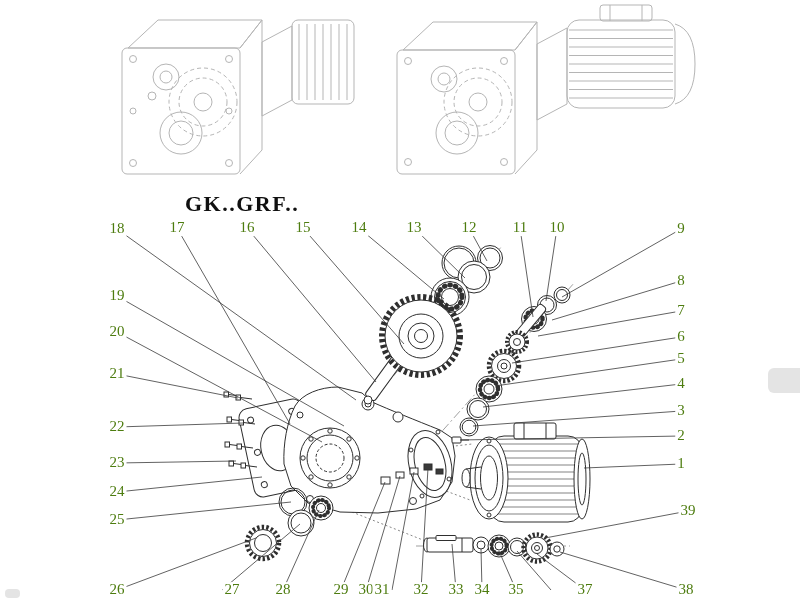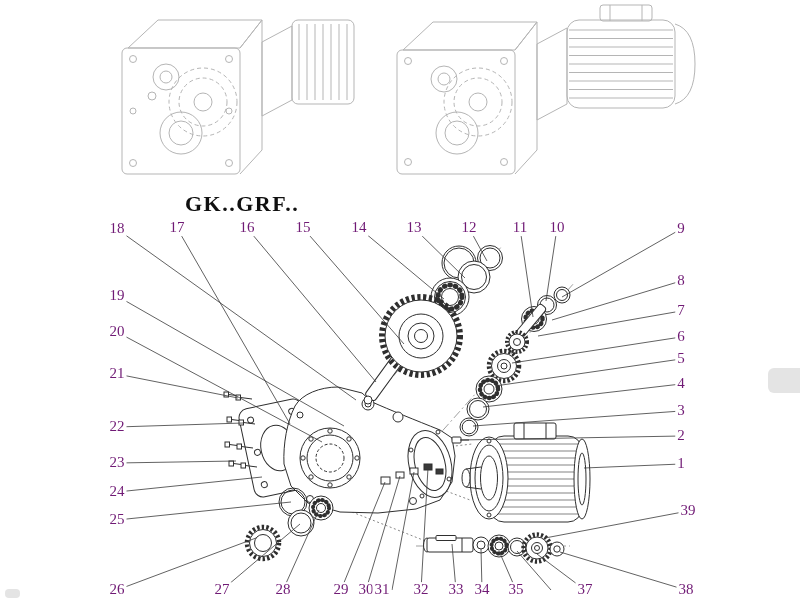--- a/index.html
+++ b/index.html
@@ -3,21 +3,21 @@
 <meta charset="utf-8">
 <style>
   html,body{margin:0;padding:0;background:#ffffff;}
   #stage{position:relative;width:800px;height:600px;background:#fff;overflow:hidden;
          font-family:"Liberation Serif",serif;}
   svg.layer{position:absolute;left:0;top:0;}
   .title{position:absolute;font-weight:bold;font-size:22px;letter-spacing:1.5px;color:#101010;white-space:nowrap;}
   #title-left{left:185px;top:191px;}
   #title-right{left:503px;top:191px;}
   .callout{position:absolute;transform:translate(-50%,-50%);background:#fff;padding:0 2px;
-           font-size:15px;color:#701a75;line-height:1.05;font-family:Liberation Serif, serif;}
+           font-size:15px;color:#4d7c0f;line-height:1.05;font-family:Liberation Serif, serif;}
   #leader-svg{pointer-events:none;}
   #leader-svg line{stroke:#3a3a3a;stroke-width:0.8;}
   .artifact{position:absolute;background:#c9c9c9;opacity:.5;border-radius:4px;}
   #artifact-right{left:768px;top:368px;width:32px;height:25px;border-radius:6px 0 0 6px;}
   #artifact-bottom-left{left:5px;top:589px;width:15px;height:9px;}
 </style>
 </head>
 <body>
 
 <div id="stage">
@@ -388,21 +388,21 @@
       <div class="callout" style="left: 681px; top: 464px;">1</div>
       <div class="callout" style="left: 688px; top: 511px;">39</div>
       <div class="callout" style="left: 117px; top: 296px;">19</div>
       <div class="callout" style="left: 117px; top: 332px;">20</div>
       <div class="callout" style="left: 117px; top: 374px;">21</div>
       <div class="callout" style="left: 117px; top: 427px;">22</div>
       <div class="callout" style="left: 117px; top: 463px;">23</div>
       <div class="callout" style="left: 117px; top: 492px;">24</div>
       <div class="callout" style="left: 117px; top: 520px;">25</div>
       <div class="callout" style="left: 117px; top: 590px;">26</div>
-      <div class="callout" style="left: 222px; top: 590px;">27</div>
+      <div class="callout" style="left: 232px; top: 590px;">27</div>
       <div class="callout" style="left: 283px; top: 590px;">28</div>
       <div class="callout" style="left: 341px; top: 590px;">29</div>
       <div class="callout" style="left: 366px; top: 590px;">30</div>
       <div class="callout" style="left: 382px; top: 590px;">31</div>
       <div class="callout" style="left: 421px; top: 590px;">32</div>
       <div class="callout" style="left: 456px; top: 590px;">33</div>
       <div class="callout" style="left: 482px; top: 590px;">34</div>
       <div class="callout" style="left: 516px; top: 590px;">35</div>
       <div class="callout" style="left: 551px; top: 590px; margin-top: 48px;">36</div>
       <div class="callout" style="left: 585px; top: 590px;">37</div>

